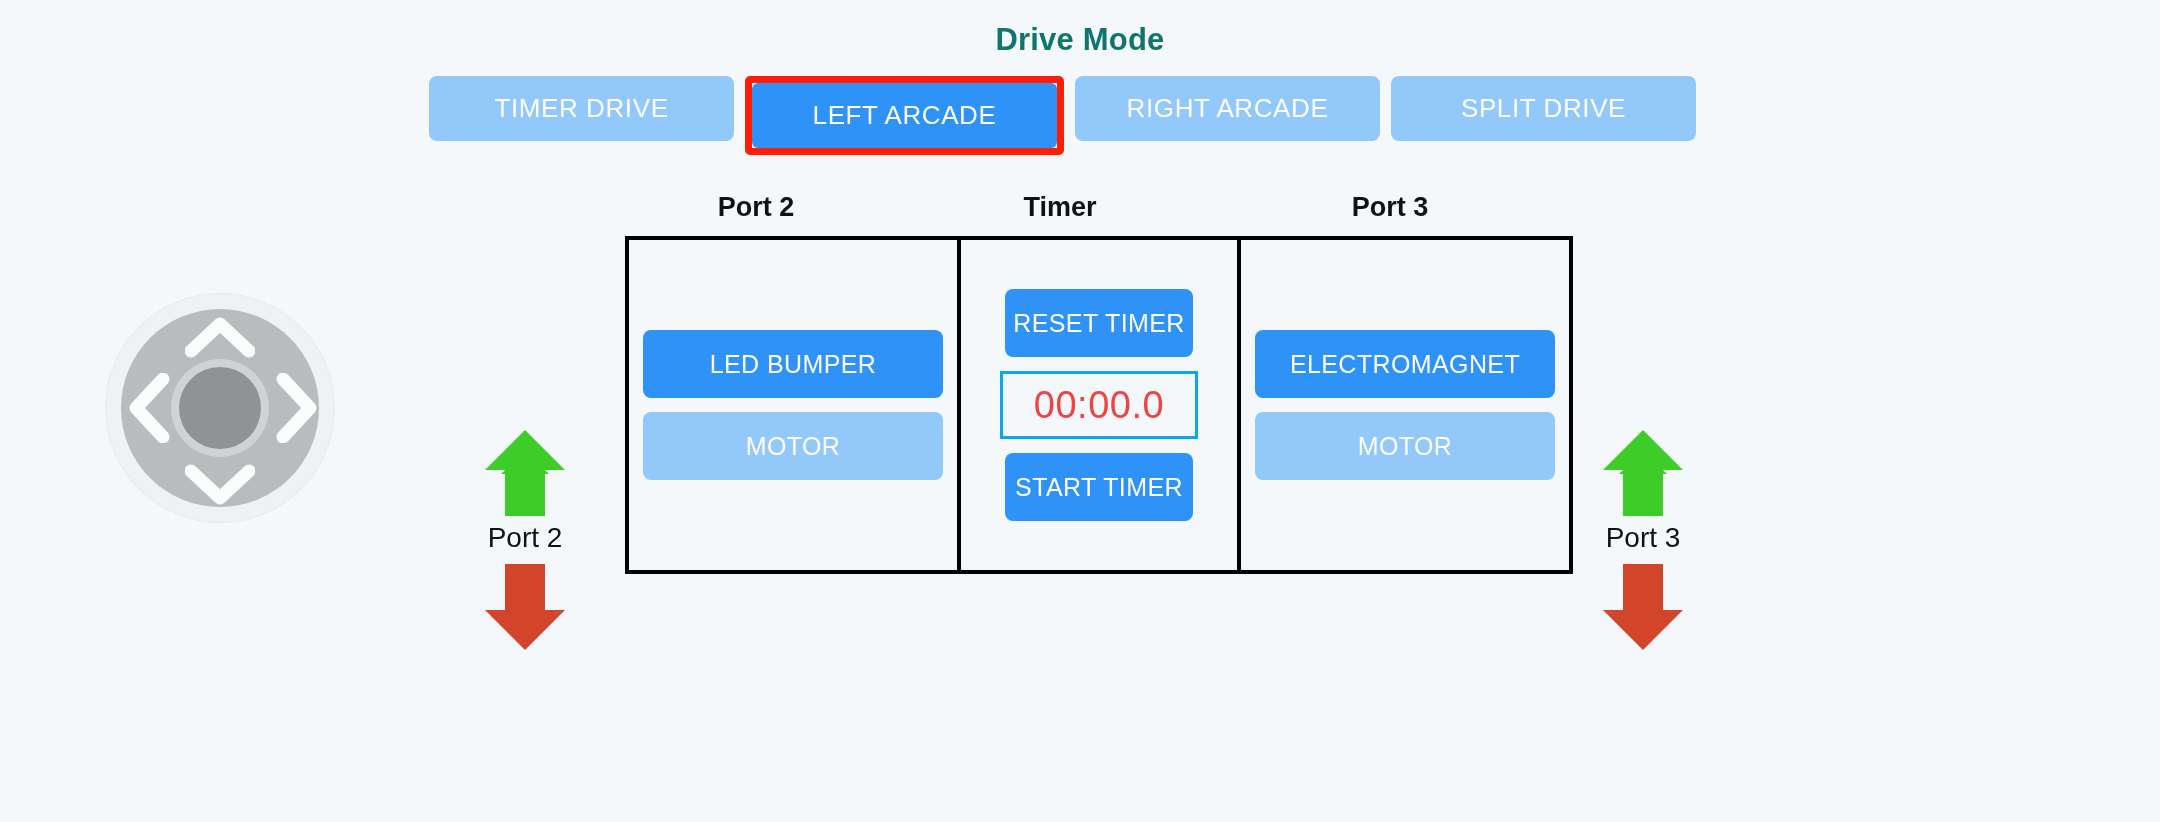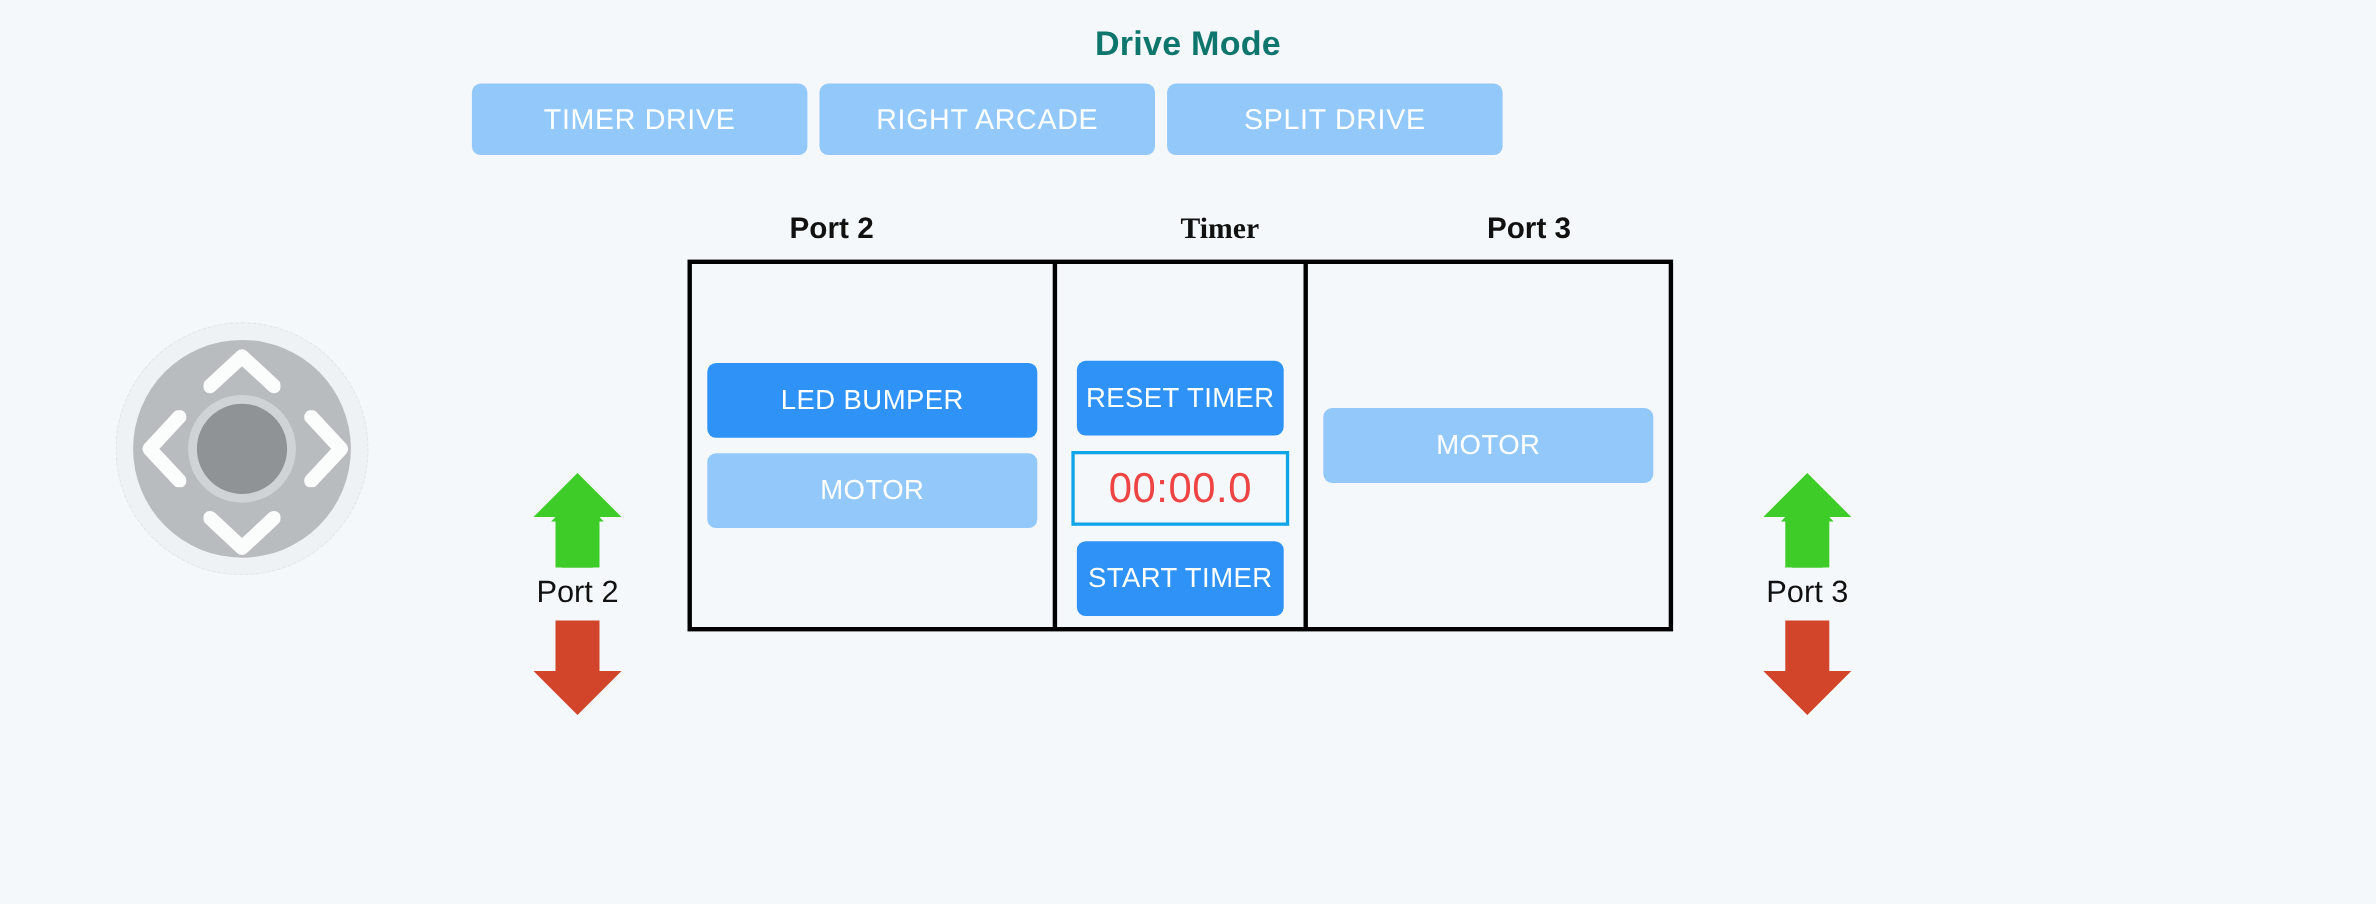--- a/index.html
+++ b/index.html
@@ -43,40 +43,40 @@
   }
   .mode-btn-wrap.selected .mode-btn { border-radius: 6px; }
 
   
   .col-label {
     position: absolute;
     font-size: 27px; font-weight: bold; color: #111;
     text-align: center;
   }
   #label-port2 { top: 192px; left: 626px; width: 260px; }
-  #label-timer { top: 192px; left: 989px; width: 240px; font-family: Liberation Serif, serif; }
+  #label-timer { top: 192px; left: 940px; width: 240px; }
   #label-port3 { top: 192px; left: 1260px; width: 260px; }
 
   
   .panel-grid {
     position: absolute; top: 236px; left: 625px;
     display: flex;
     border: 4px solid #000;
     background: #f4f8fa;
     box-sizing: border-box;
   }
   .panel-col {
     width: 328px; height: 330px;
     box-sizing: border-box;
     display: flex; flex-direction: column;
     align-items: center; justify-content: center;
     gap: 14px;
     padding: 10px 14px;
   }
-  .panel-col.mid { border-left: 4px solid #000; border-right: 4px solid #000; width: 232px; justify-content: flex-end; }
+  .panel-col.mid { border-left: 4px solid #000; border-right: 4px solid #000; width: 284px; }
 
   .act-btn {
     width: 100%; height: 68px;
     border: none; border-radius: 8px;
     background: #2e92f7; color: #fff;
     font-family: "Liberation Sans", sans-serif;
     font-size: 25px; letter-spacing: 0.4px;
     display: flex; align-items: center; justify-content: center;
     cursor: pointer; box-sizing: border-box;
   }
@@ -150,20 +150,23 @@
 <div class="stage">
 
   <div class="drive-mode-title">Drive Mode</div>
 
   <div class="mode-row">
 
     <span class="mode-btn-wrap">
       <button class="mode-btn">TIMER DRIVE</button>
     </span>
 
+    <span class="mode-btn-wrap selected">
+      <button class="mode-btn active">LEFT ARCADE</button>
+    </span>
 
     <span class="mode-btn-wrap">
       <button class="mode-btn">RIGHT ARCADE</button>
     </span>
 
     <span class="mode-btn-wrap">
       <button class="mode-btn">SPLIT DRIVE</button>
     </span>
   </div>
 
@@ -178,20 +181,21 @@
       <button class="act-btn light">MOTOR</button>
     </div>
 
     <div class="panel-col mid">
       <button class="act-btn">RESET TIMER</button>
       <div class="timer-readout">00:00.0</div>
       <button class="act-btn">START TIMER</button>
     </div>
 
     <div class="panel-col">
+      <button class="act-btn">ELECTROMAGNET</button>
       <button class="act-btn light">MOTOR</button>
     </div>
   </div>
 
   <div class="arrow-stack" id="arrows-left">
     <svg class="arrow-glyph" viewBox="0 0 84 90">
       <polygon points="42,2 82,42 62,42 62,42 62,88 22,88 22,42 2,42" fill="#3ecc28"></polygon>
       <polygon points="42,22 66,46 56,46 56,88 28,88 28,46 18,46" fill="#3ecc28"></polygon>
     </svg>
     <div class="port-caption">Port 2</div>

